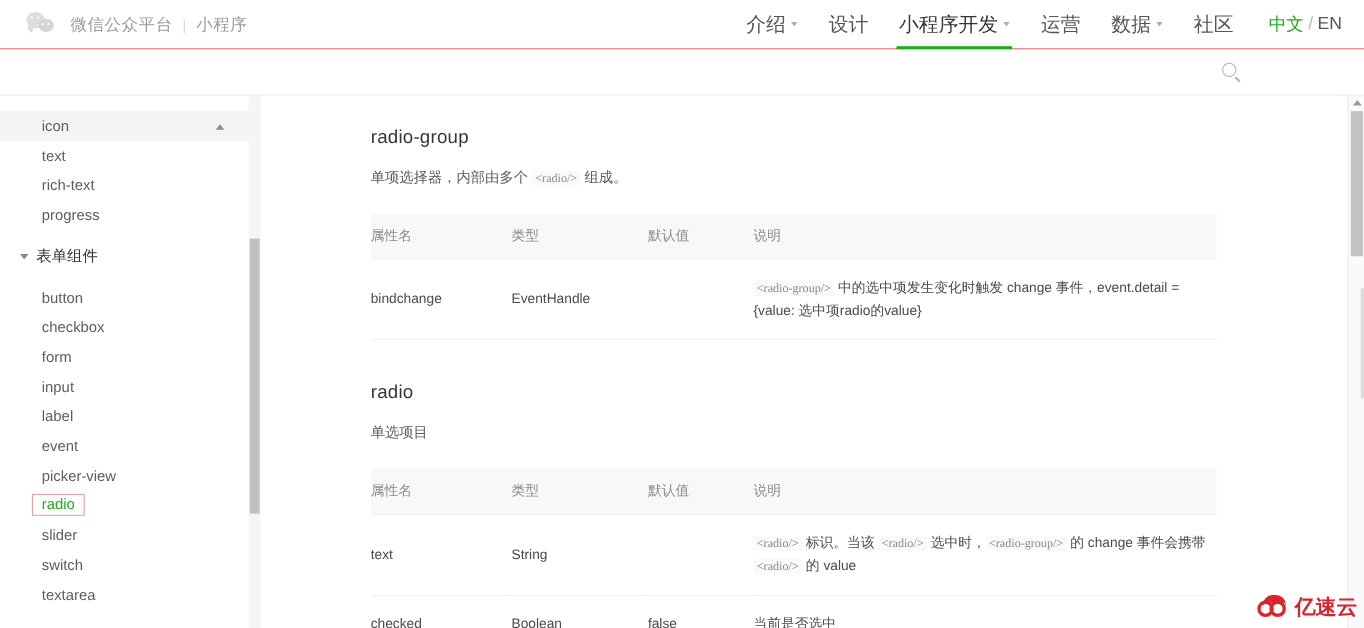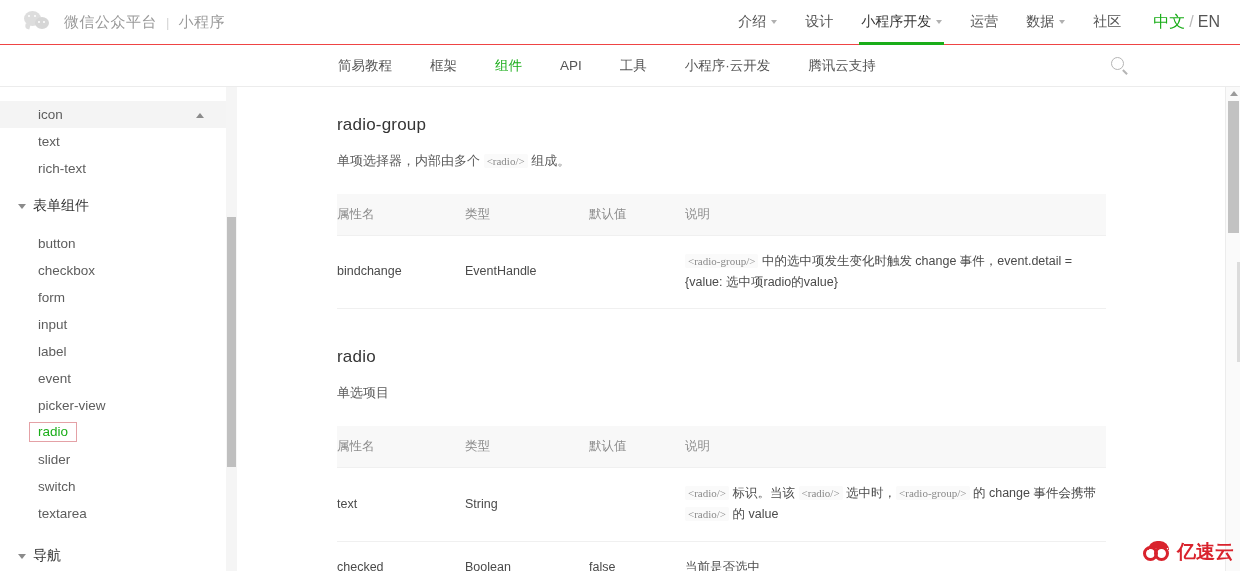--- a/index.html
+++ b/index.html
@@ -30,21 +30,21 @@
     left:1px; bottom:-3px; border-radius: 0 0 0 4px; transform: rotate(15deg);
   }
   .wechat-logo .dot { position: absolute; width: 2.4px; height: 2.4px; background: #fff; border-radius: 50%; }
   .brand-title { font-size: 15px; color: #9a9a9a; letter-spacing: .5px; margin-left: 6px; }
   .brand-sep { color: #d5d5d5; margin: 0 9px; font-size: 13px; }
   .brand-sub { font-size: 15px; color: #9a9a9a; letter-spacing: .5px; }
 
   .top-nav { margin-left: auto; display: flex; align-items: center; height: 45px; padding-right: 20px; }
   .top-nav-item {
     position: relative; height: 45px; display: flex; align-items: center;
-    padding: 0 14px; font-size: 14px; color: #555; cursor: pointer; white-space: nowrap;
+    padding: 0 14px; font-size: 18px; color: #555; cursor: pointer; white-space: nowrap;
   }
   .top-nav-item.active { color: #353535; }
   .top-nav-item.active::after {
     content: ""; position: absolute; left: 12px; right: 12px; bottom: 0;
     height: 3px; background: #1aad19;
   }
   .caret-down {
     display: inline-block; width: 0; height: 0; margin-left: 5px;
     border-left: 3.5px solid transparent; border-right: 3.5px solid transparent;
     border-top: 4px solid #b0b0b0;
@@ -265,45 +265,39 @@
       </div>
       <div class="lang">
         <span class="zh">中文</span>
         <span class="slash">/</span>
         <span class="en">EN</span>
       </div>
     </div>
   </div>
 
   <div class="sub-nav">
-    <div class="sub-nav-inner">
-      <div class="sub-nav-item">简易教程</div>
-      <div class="sub-nav-item">框架</div>
-      <div class="sub-nav-item active">组件</div>
-      <div class="sub-nav-item">API</div>
-      <div class="sub-nav-item">工具</div>
-      <div class="sub-nav-item">小程序·云开发</div>
-      <div class="sub-nav-item">腾讯云支持</div>
-    </div>
     <div class="search-btn">
       <div class="circle"></div>
         <div class="handle"></div>
     </div>
   </div>
 
   <div class="sidebar">
     <div class="side-item hl">
       <span>icon</span>
       <i class="updown"></i>
     </div>
     <div class="side-item">
       <span>text</span>
     </div>
     <div class="side-item">
       <span>rich-text</span>
+    </div>
+    <div class="side-item">
+      <span>progress</span>
     </div>
     <div class="gap-s"></div>
     <div class="side-group">
       <i class="chev"></i>
       <span>表单组件</span>
     </div>
     <div class="gap-s"></div>
     <div class="side-item">
       <span>button</span>
     </div>

